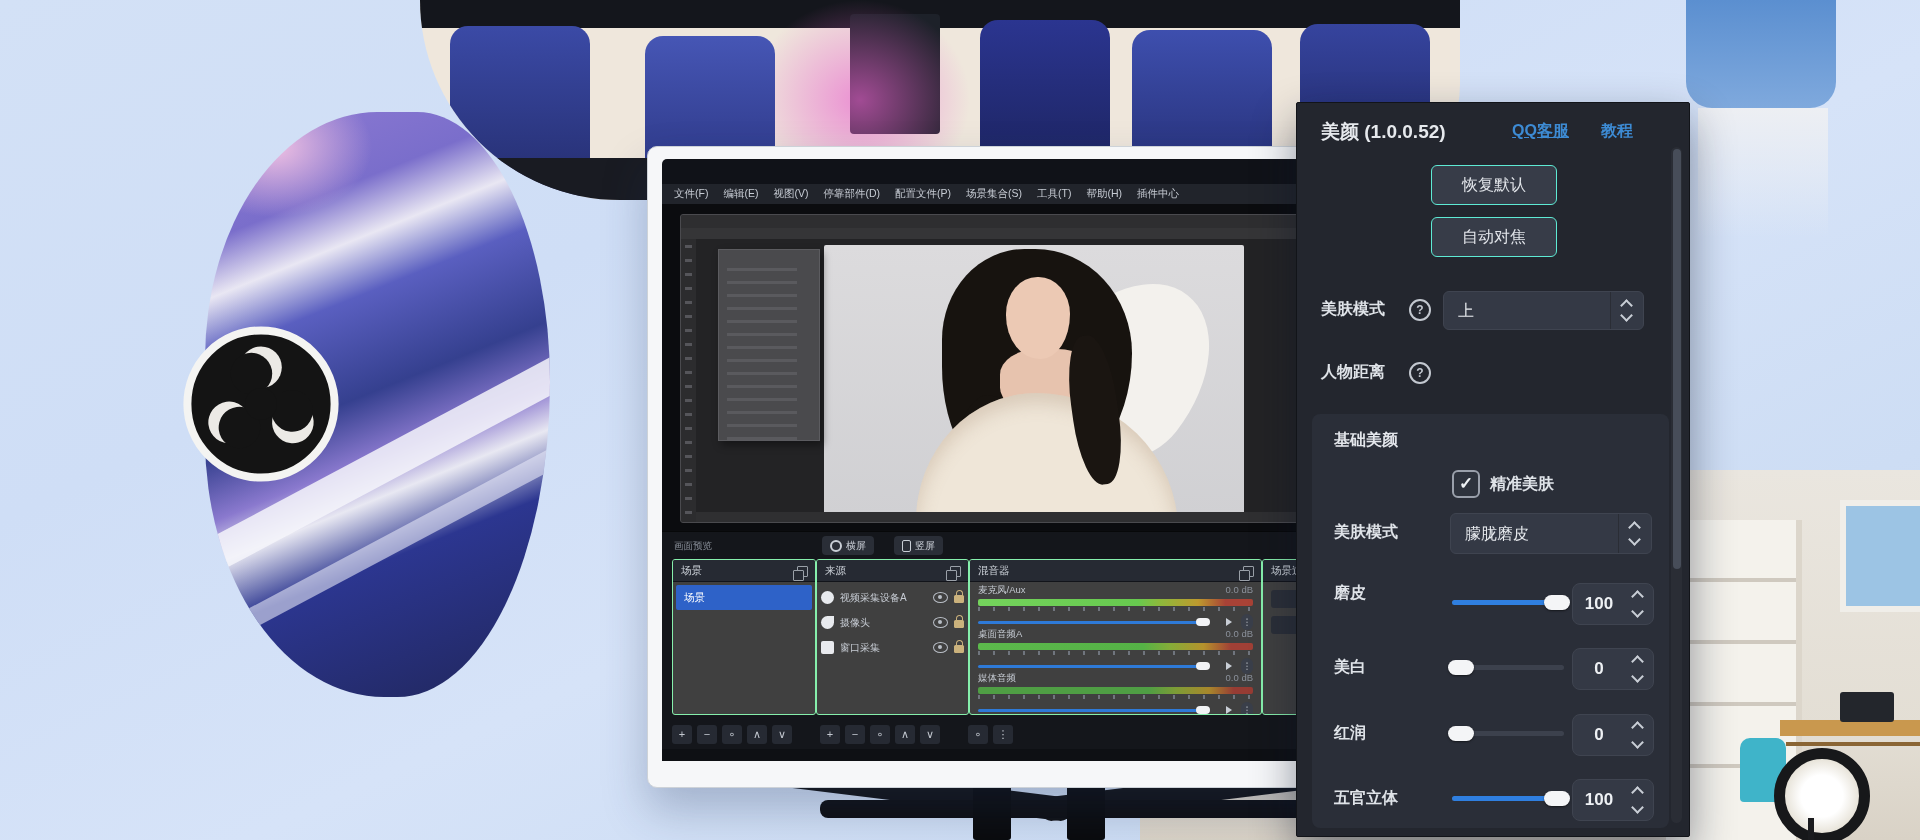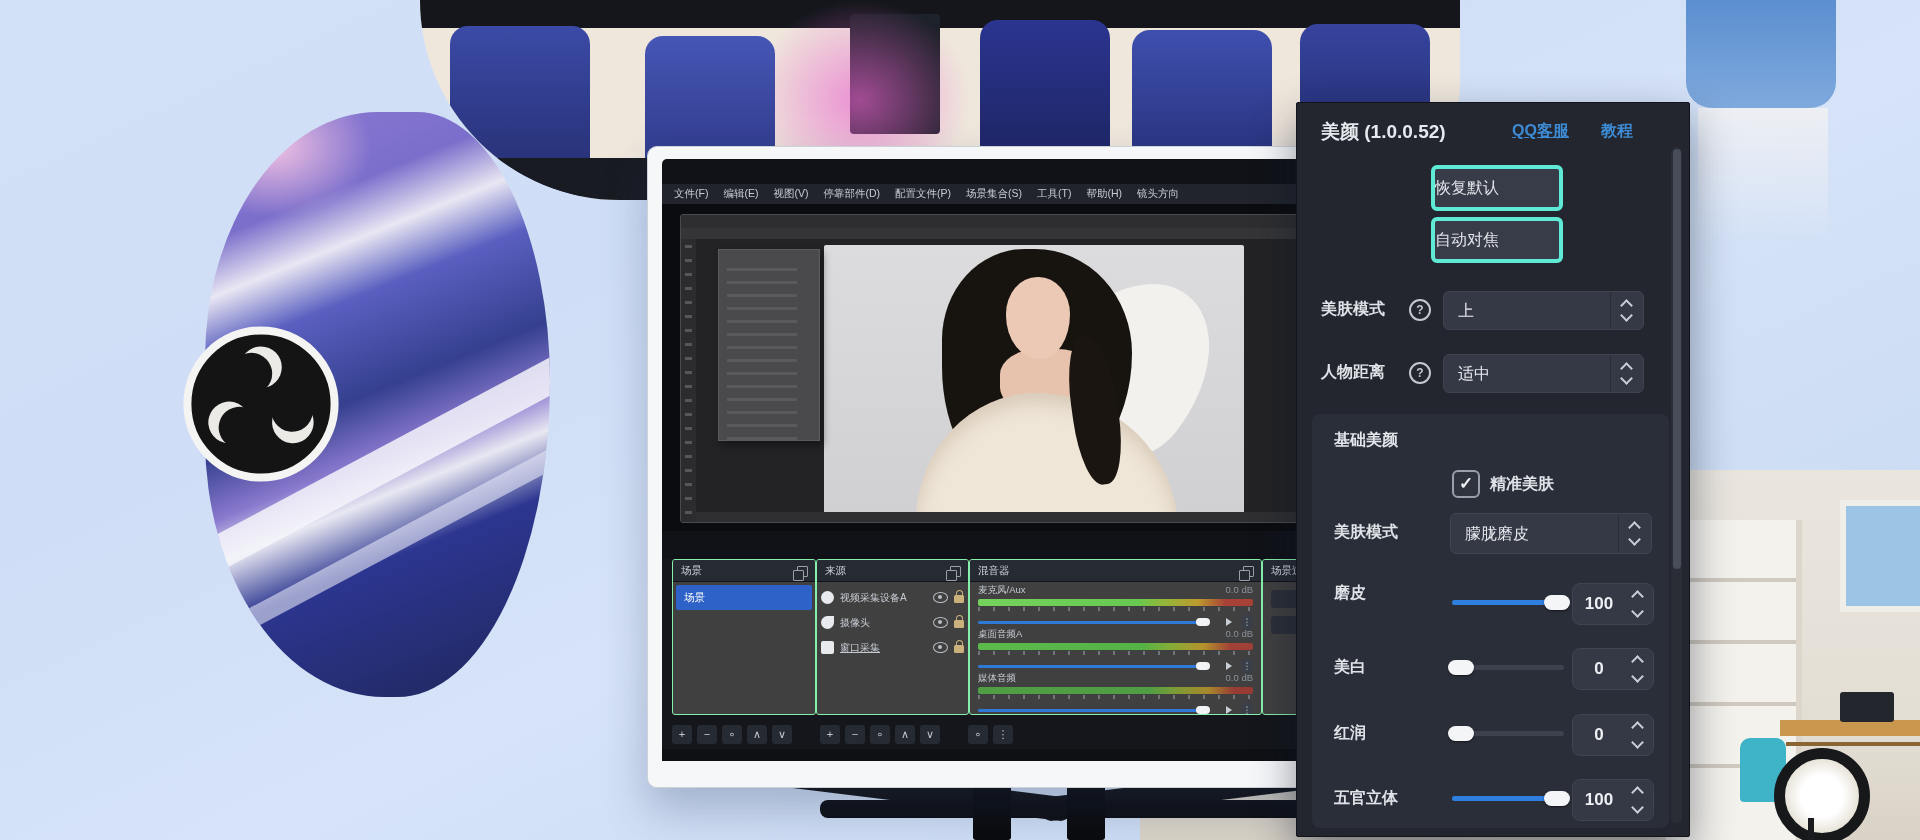--- a/index.html
+++ b/index.html
@@ -142,22 +142,22 @@
   .obs-status{position:absolute;left:0;top:590px;right:0;height:12px;background:#0e1014;
     font-size:8.5px;color:#8a9099;text-align:right;padding-right:10px;line-height:12px;}
 
   
   .bpanel{left:1296px;top:102px;width:392px;height:733px;background:#23262e;border:1px solid #121419;
     border-radius:2px;box-shadow:0 18px 44px rgba(10,20,40,.45);z-index:50;}
   .bp-title{position:absolute;left:24px;top:16px;font-size:19px;font-weight:700;color:#e6e9ed;}
   .bp-link{position:absolute;top:18px;font-size:16px;font-weight:700;color:#3d8bd4;}
   .lk-qq{right:120px;text-decoration:underline;}
   .lk-tut{right:56px;}
-  .bp-btn{position:absolute;left:134px;width:124px;height:38px;background:#373c48;border:4px solid #5eead4;border-radius:6px;
-    color:#e2e5ea;font-size:16px;line-height:38px;}
+  .bp-btn{position:absolute;left:134px;width:124px;height:38px;background:#373c48;border:1px solid #5eead4;border-radius:6px;
+    color:#e2e5ea;font-size:16px;text-align:center;line-height:38px;}
   .b-restore{top:62px;}
   .b-focus{top:114px;}
   .bp-lab{position:absolute;left:24px;font-size:16px;font-weight:700;color:#dfe3e8;}
   .help{position:absolute;width:18px;height:18px;border:2px solid #c3c8d0;border-radius:50%;color:#c3c8d0;
     font-size:12px;font-weight:700;text-align:center;line-height:18px;}
   .dd{position:absolute;background:#343945;border:1px solid #3f4450;border-radius:6px;color:#e6e9ed;font-size:16px;}
   .dd .val{position:absolute;left:14px;top:50%;transform:translateY(-50%);white-space:nowrap;}
   .dd .spin-zone{position:absolute;right:0;top:0;bottom:0;width:32px;border-left:1px solid #2a2d35;}
   .chev{display:block;width:7px;height:7px;border-right:2px solid #c9ced6;border-bottom:2px solid #c9ced6;}
   .ch-up{transform:rotate(-135deg);}
@@ -254,21 +254,21 @@
 
       <div class="obs-menubar">
         <span>文件(F)</span>
         <span>编辑(E)</span>
         <span>视图(V)</span>
         <span>停靠部件(D)</span>
         <span>配置文件(P)</span>
         <span>场景集合(S)</span>
         <span>工具(T)</span>
         <span>帮助(H)</span>
-        <span>镜头方向</span>
+        <span>插件中心</span>
       </div>
 
       <div class="obs-preview">
         <div class="ps-window">
           <div class="ps-topbar"></div>
           <div class="ps-options"></div>
           <div class="ps-tools"></div>
           <div class="ps-canvas">
             <div class="photo">
               <div class="wing"></div>
@@ -279,20 +279,31 @@
               <div class="dress"></div>
               <div class="strand"></div>
             </div>
           </div>
           <div class="ps-float"></div>
           <div class="ps-right"></div>
           <div class="ps-bottom"></div>
         </div>
       </div>
 
+      <div class="prev-toolbar">
+        <span class="prev-status">画面预览</span>
+        <div class="pv-btn" style="left:160px;">
+          <span class="pv-ic1"></span>
+          <span>横屏</span>
+        </div>
+        <div class="pv-btn" style="left:232px;">
+          <span class="pv-ic2"></span>
+          <span>竖屏</span>
+        </div>
+      </div>
 
       <div class="docks">
 
         <div class="dock d-scenes">
           <div class="dock-hd">场景</div>
           <span class="popout" style="top:6px;"></span>
           <div class="scene-item">场景</div>
         </div>
 
         <div class="dock d-sources">
@@ -303,21 +314,21 @@
             <span class="nm">视频采集设备A</span>
             <span class="eye"></span>
             <span class="lock"></span>
           </div>
           <div class="src-row" style="top:51px;">
             <span class="src-ic half"></span>
             <span class="nm">摄像头</span>
             <span class="eye"></span>
             <span class="lock"></span>
           </div>
-          <div class="src-row" style="top:76px;text-decoration:underline;">
+          <div class="src-row" style="top:76px;">
             <span class="src-ic sq"></span>
             <span class="nm">窗口采集</span>
             <span class="eye"></span>
             <span class="lock"></span>
           </div>
         </div>
 
         <div class="dock d-mixer">
           <div class="dock-hd">混音器</div>
           <span class="popout" style="top:6px;"></span>
@@ -419,27 +430,20 @@
     <div class="dd" style="left:146px;top:188px;width:199px;height:37px;">
       <span class="val">上</span>
       <span class="spin-zone">
           <i class="chev ch-up"></i>
           <i class="chev ch-dn"></i>
         </span>
     </div>
 
     <span class="bp-lab" style="top:259px;">人物距离</span>
     <span class="help" style="left:112px;top:259px;">?</span>
-    <div class="dd" style="left:146px;top:251px;width:199px;height:37px;">
-      <span class="val">适中</span>
-      <span class="spin-zone">
-          <i class="chev ch-up"></i>
-          <i class="chev ch-dn"></i>
-        </span>
-    </div>
 
     <div class="bp-box">
       <div class="box-title">基础美颜</div>
 
       <div class="cb">✓</div>
       <span class="cb-lab">精准美肤</span>
 
       <span class="box-lab" style="top:108px;">美肤模式</span>
       <div class="dd" style="left:138px;top:99px;width:200px;height:39px;">
         <span class="val">朦胧磨皮</span>

